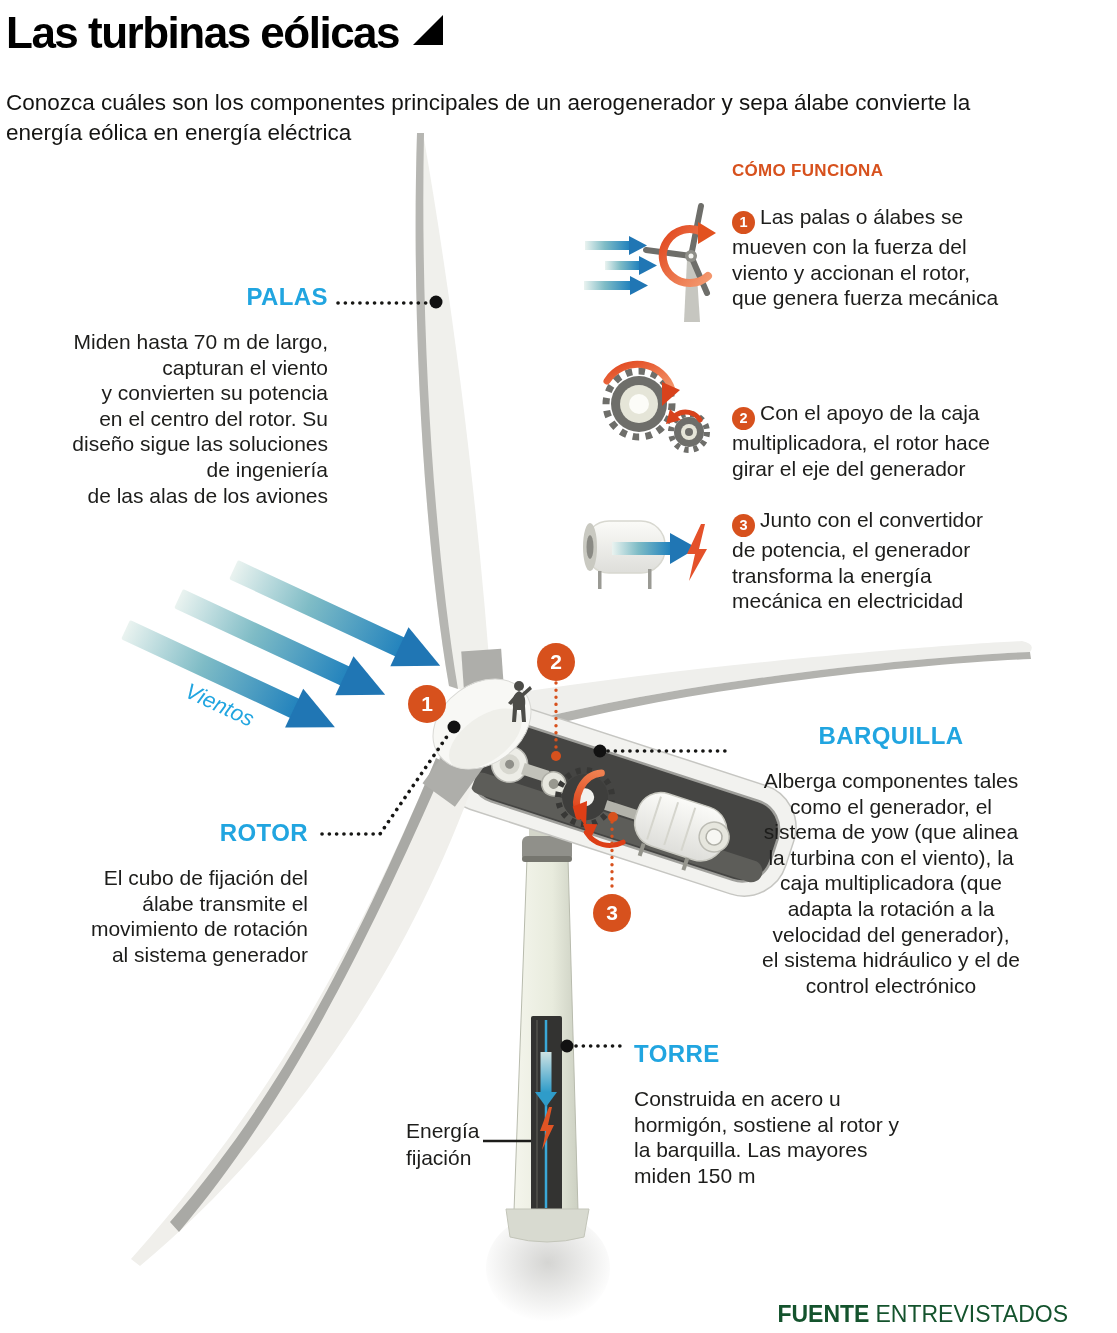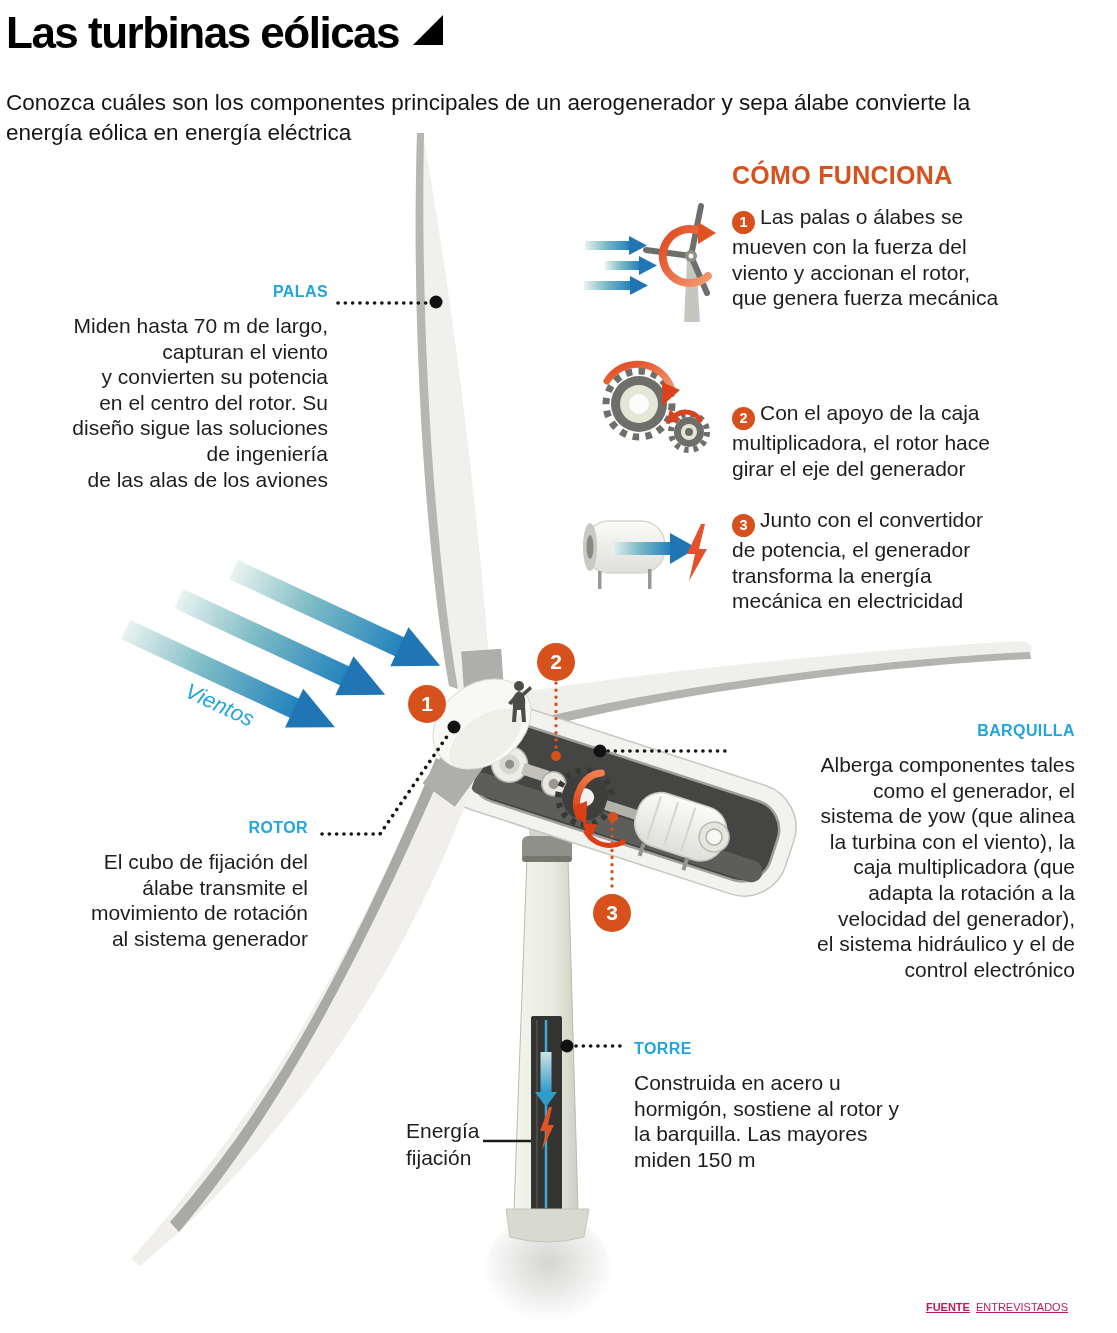--- a/index.html
+++ b/index.html
@@ -6,45 +6,45 @@
   body{font-family:"Liberation Sans", sans-serif; color:#1d1d1b;}
   .canvas{position:relative;width:1117px;height:1333px;background:#ffffff;overflow:hidden;}
   .abs{position:absolute;}
   svg{position:absolute;left:0;top:0;}
 
   .title{left:6px;top:8px;font-size:44px;font-weight:bold;letter-spacing:-1.5px;color:#000;}
   .title-tri{display:inline-block;width:0;height:0;border-bottom:30px solid #000;
              border-left:30px solid transparent;margin-left:14px;vertical-align:3px;}
   .subtitle{left:6px;top:88px;font-size:22.5px;line-height:1.34;color:#141412;white-space:pre-line;}
 
-  .how-heading{left:732px;top:161px;font-size:25px;font-weight:bold;color:#d7511d;letter-spacing:.3px;}
+  .how-heading{left:732px;top:161px;font-size:17px;font-weight:bold;color:#d7511d;letter-spacing:.3px;}
   .step{width:292px;font-size:21px;line-height:1.22;color:#1d1d1b;}
   .step .txt{white-space:pre-line;}
   .badge{display:inline-block;width:23px;height:23px;border-radius:50%;background:#d7511d;color:#fff;
          font-size:14.5px;font-weight:bold;text-align:center;line-height:23px;margin-right:5px;vertical-align:-3px;}
   .step1{left:732px;top:204px;}
   .step2{left:732px;top:367px;margin-top:33px;}
   .step3{left:732px;top:507px;}
 
-  .comp-title{font-size:16px;font-weight:bold;color:#21a5e0;letter-spacing:.4px;}
-  .comp-body{margin-top:12px;font-size:21px;line-height:1.22;color:#1d1d1b;white-space:pre-line;}
+  .comp-title{font-size:24px;font-weight:bold;color:#21a5e0;letter-spacing:.4px;}
+  .comp-body{margin-top:18px;font-size:21px;line-height:1.22;color:#1d1d1b;white-space:pre-line;}
   .palas{left:58px;top:283px;width:270px;text-align:right;}
   .rotor{left:58px;top:819px;width:250px;text-align:right;}
-  .barquilla{left:763px;top:722px;width:312px;text-align:right;}
+  .barquilla{left:735px;top:722px;width:312px;text-align:center;}
   .torre{left:634px;top:1040px;width:300px;text-align:left;}
 
   .vientos{left:192px;top:678px;font-size:22px;font-style:italic;color:#21a5e0;
            transform:rotate(25deg);transform-origin:0 0;}
   .energia{left:406px;top:1118px;font-size:21px;line-height:1.28;white-space:pre-line;color:#1d1d1b;}
 
   .marker{position:absolute;width:38px;height:38px;border-radius:50%;background:#d7511d;color:#fff;
           font-size:21px;font-weight:bold;text-align:center;line-height:38px;z-index:5;}
   .m1{left:408px;top:685px;} .m2{left:537px;top:643px;} .m3{left:593px;top:894px;}
 
-  .footer{right:49px;top:1301px;font-size:11px;color:#be185d;text-decoration:underline;}
+  .footer{right:49px;top:1301px;font-size:23px;color:#14532d;}
   .footer .b{font-weight:bold;margin-right:6px;}
 </style>
 </head>
 <body>
 
 <div class="canvas">
 
   <svg width="1117" height="1333" viewBox="0 0 1117 1333">
     <defs>
       <linearGradient id="windGrad" x1="0" y1="0" x2="1" y2="0">

